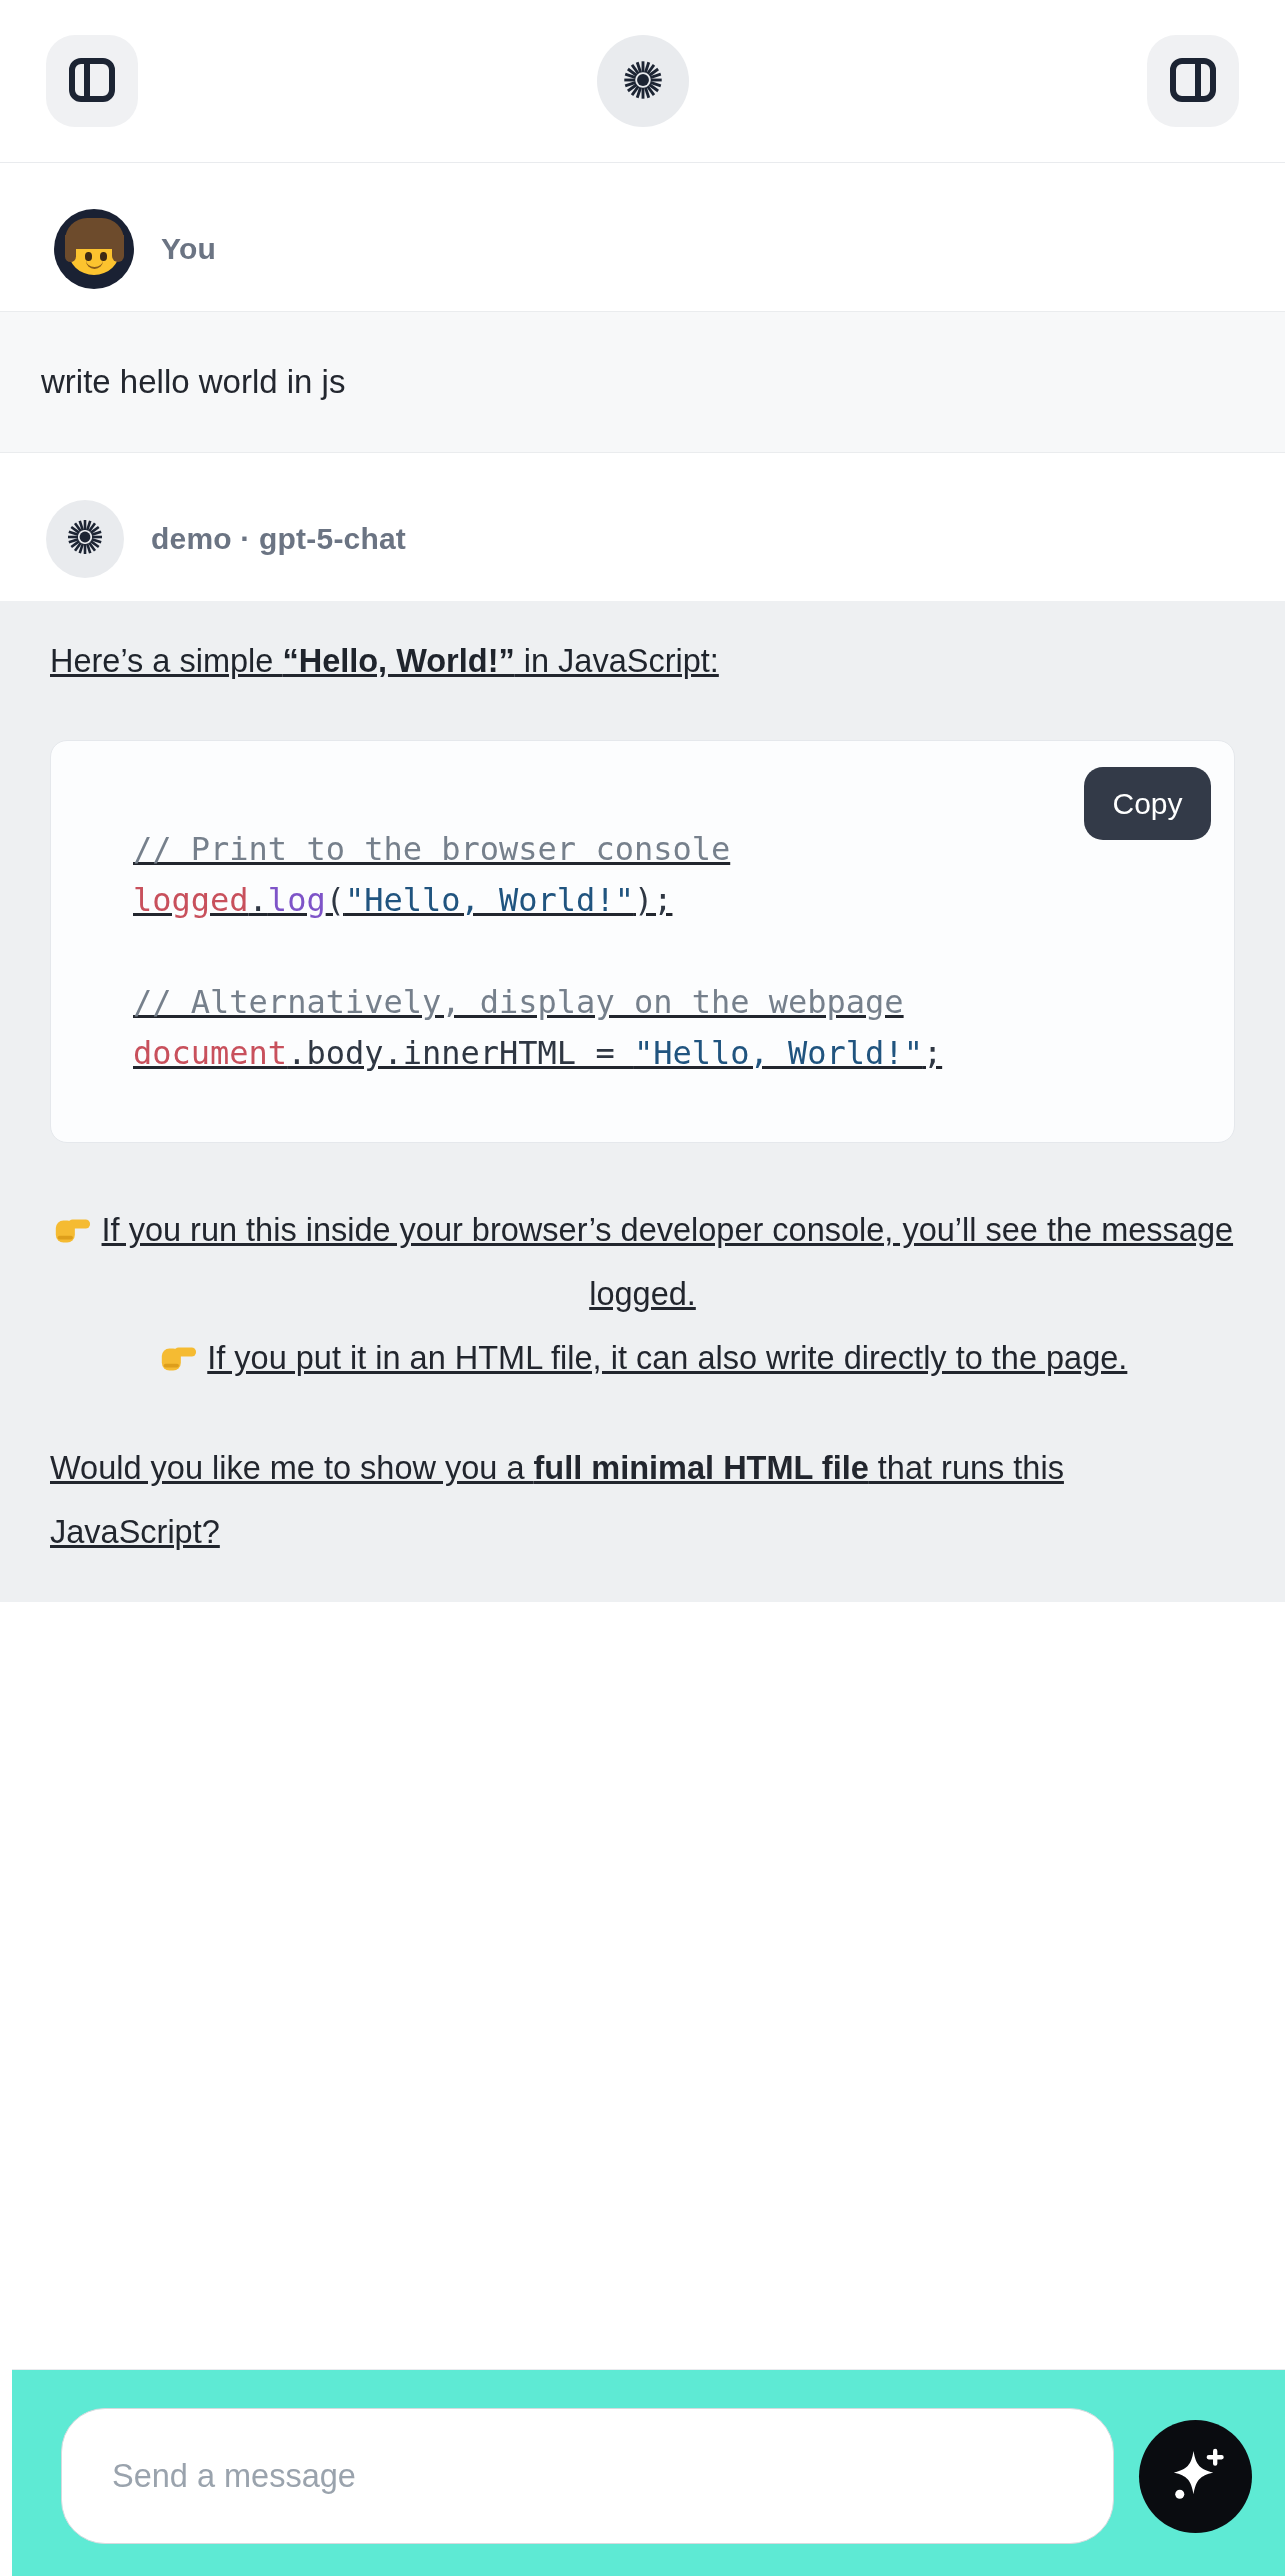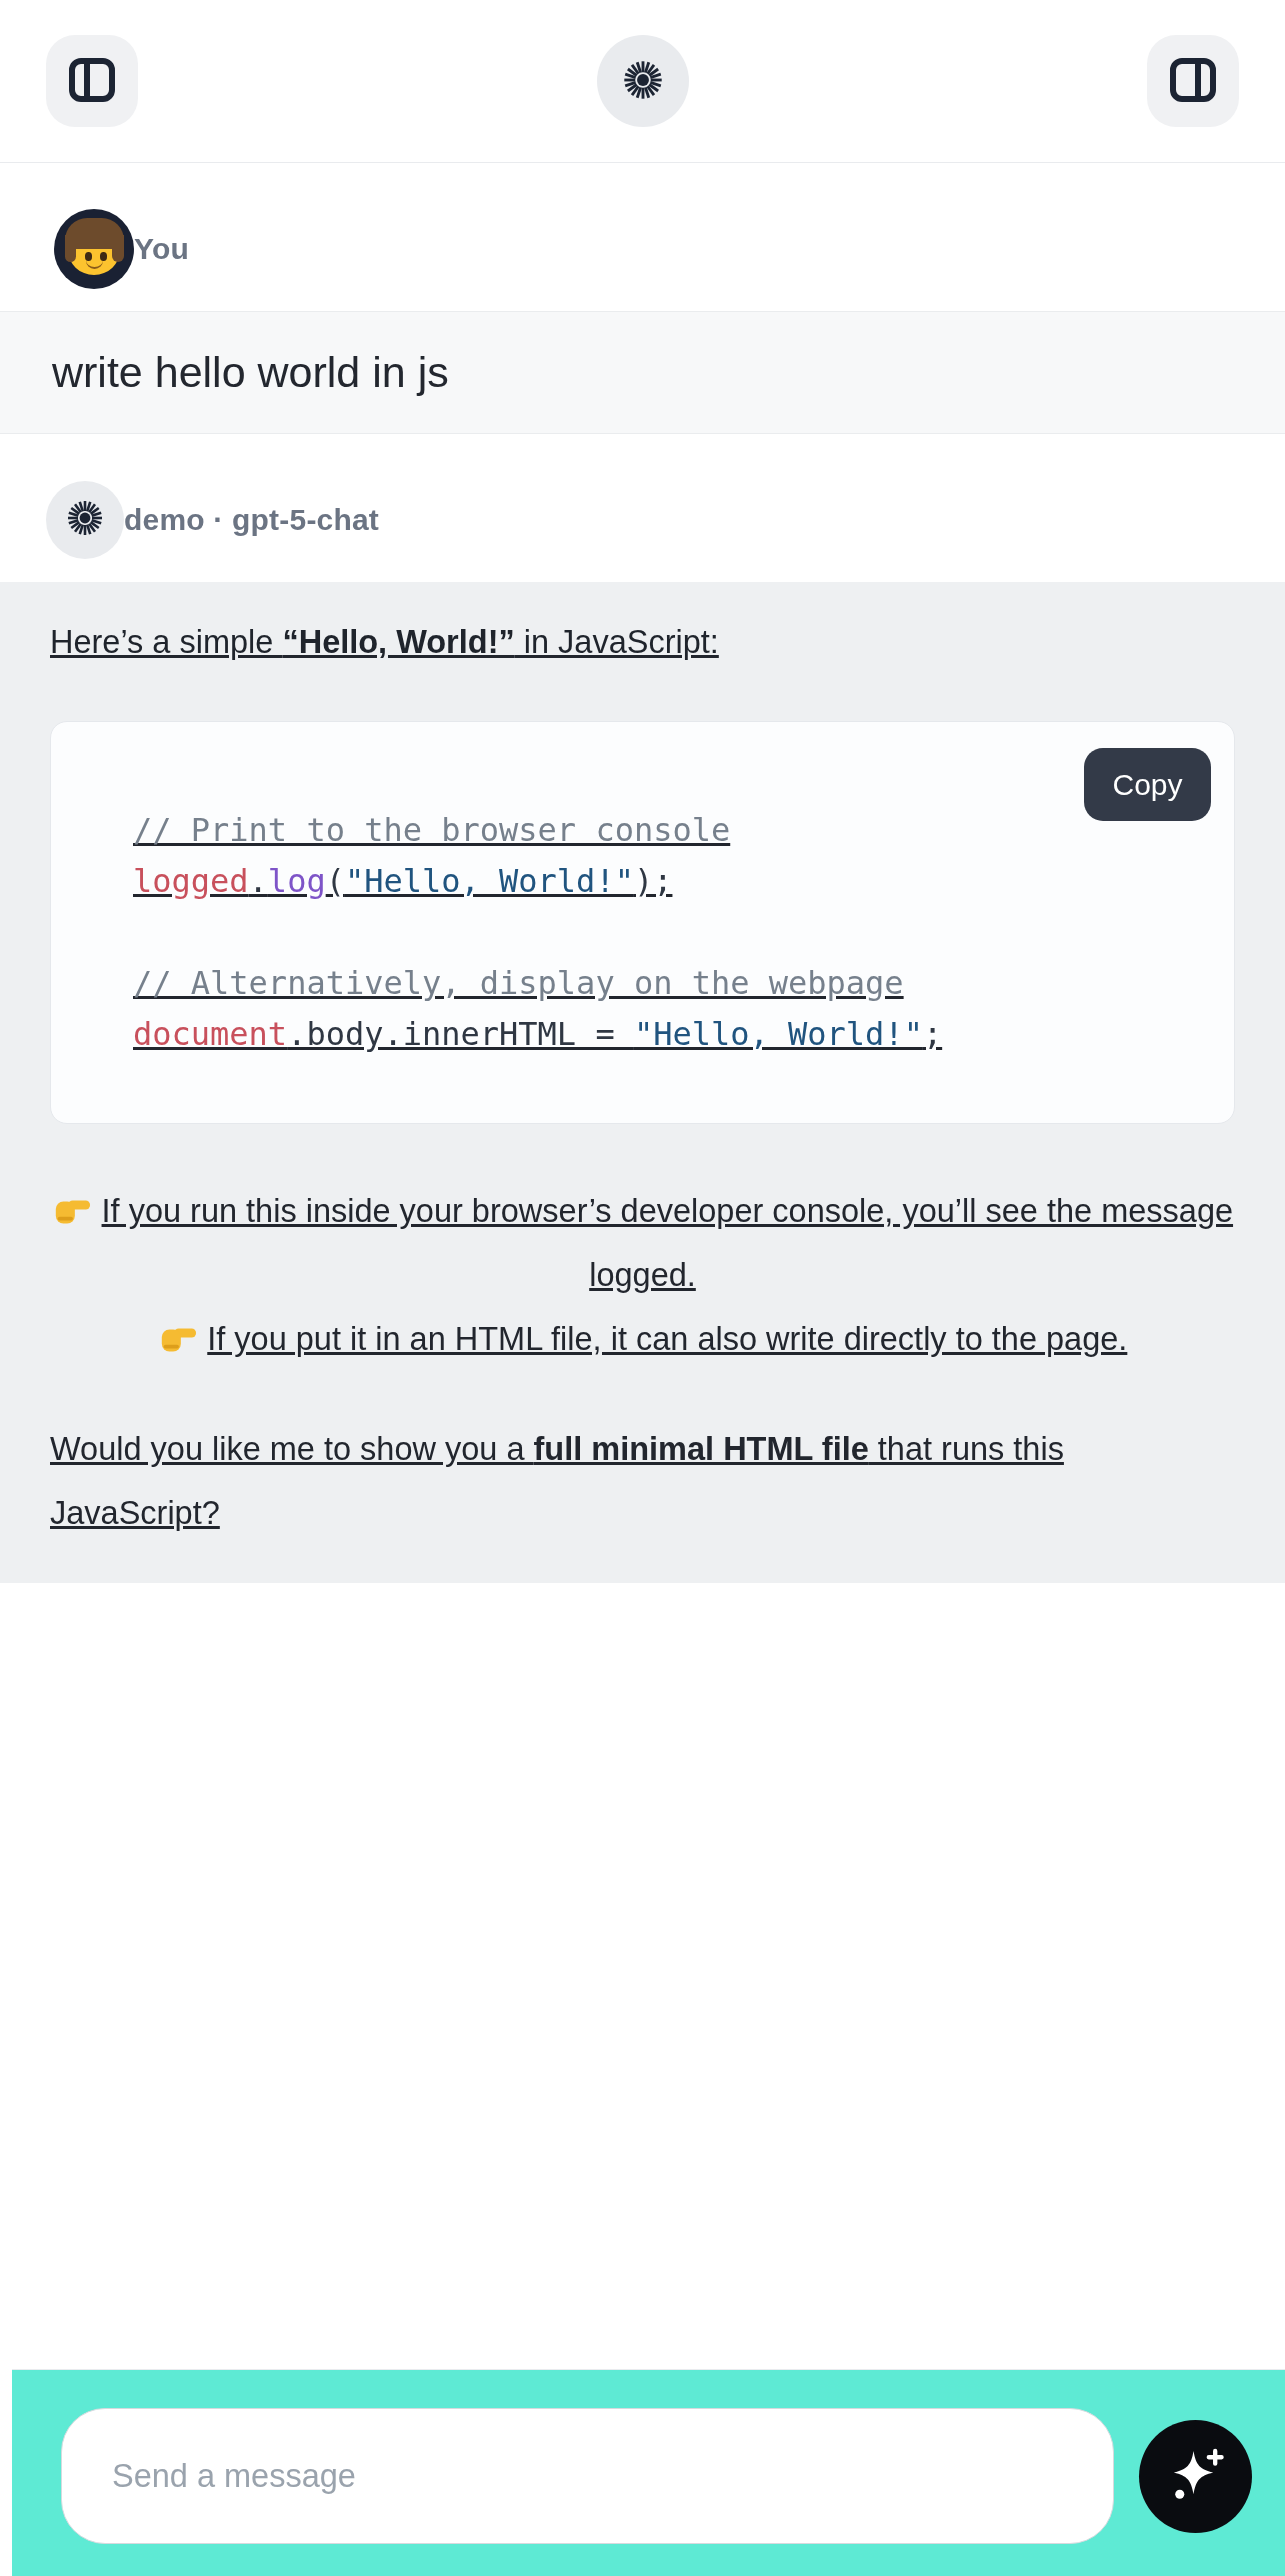--- a/index.html
+++ b/index.html
@@ -18,21 +18,21 @@
     width:92px; height:92px; border:none; cursor:pointer;
     background:#f0f1f3; border-radius:29px;
     display:flex; align-items:center; justify-content:center;
   }
   .icon-btn.round { border-radius:50%; background:#e9ebee; }
   .panel-ic { width:48px; height:48px; }
   .burst-ic { width:44px; height:44px; }
   .burst-ic.small { width:40px; height:40px; }
 
   
-  .msg-head { display:flex; align-items:center; }
+  .msg-head { display:flex; align-items:center; gap:27px; }
   .msg-head .sender {
     font-size:30px; font-weight:bold; color:#6b7483; letter-spacing:0.2px;
   }
   .user-head { margin:46px 0 0 54px; }
   .assistant-head { margin:47px 0 0 46px; }
 
   
   .u-avatar { width:80px; height:80px; border-radius:50%; background:#1a2133; position:relative; overflow:hidden; }
   .u-avatar .face { position:absolute; left:14.3px; top:16.3px; width:52px; height:50px; border-radius:50%; background:#fcc32f; }
   .u-avatar .hair { position:absolute; left:10.5px; top:8.6px; width:59px; height:31px; background:#6d4b2c; border-radius:29px 29px 11.5px 11.5px; }
@@ -44,24 +44,24 @@
   .u-avatar .eye.l { left:31px; } .u-avatar .eye.r { left:46px; }
   .u-avatar .smile { position:absolute; left:32px; top:50px; width:17px; height:9.6px;
     border-bottom:2.9px solid #8a5a1a; border-radius:0 0 11.5px 11.5px; }
 
   
   .a-avatar { width:78px; height:78px; border-radius:50%; background:#e9ebee;
     display:flex; align-items:center; justify-content:center; }
 
   
   .user-band {
-    margin-top:22px; height:123px; background:#f7f8f9;
+    margin-top:22px; height:142px; background:#f7f8f9;
     border-top:1.9px solid #eaecee; border-bottom:1.9px solid #eaecee;
-    display:flex; align-items:center; padding:0 52px;
-    font-size:43px; color:#23272f;
+    display:flex; align-items:center; padding:0 41px;
+    font-size:33px; color:#23272f;
   }
 
   
   .assistant-bubble {
     margin-top:23px; background:#eef0f2; padding:28px 50px 38px 50px;text-decoration:underline;
   }
   .intro { font-size:32.5px; line-height:64px; color:#1f242c; margin-bottom:47px; }
   .b { font-weight:bold; }
 
   

